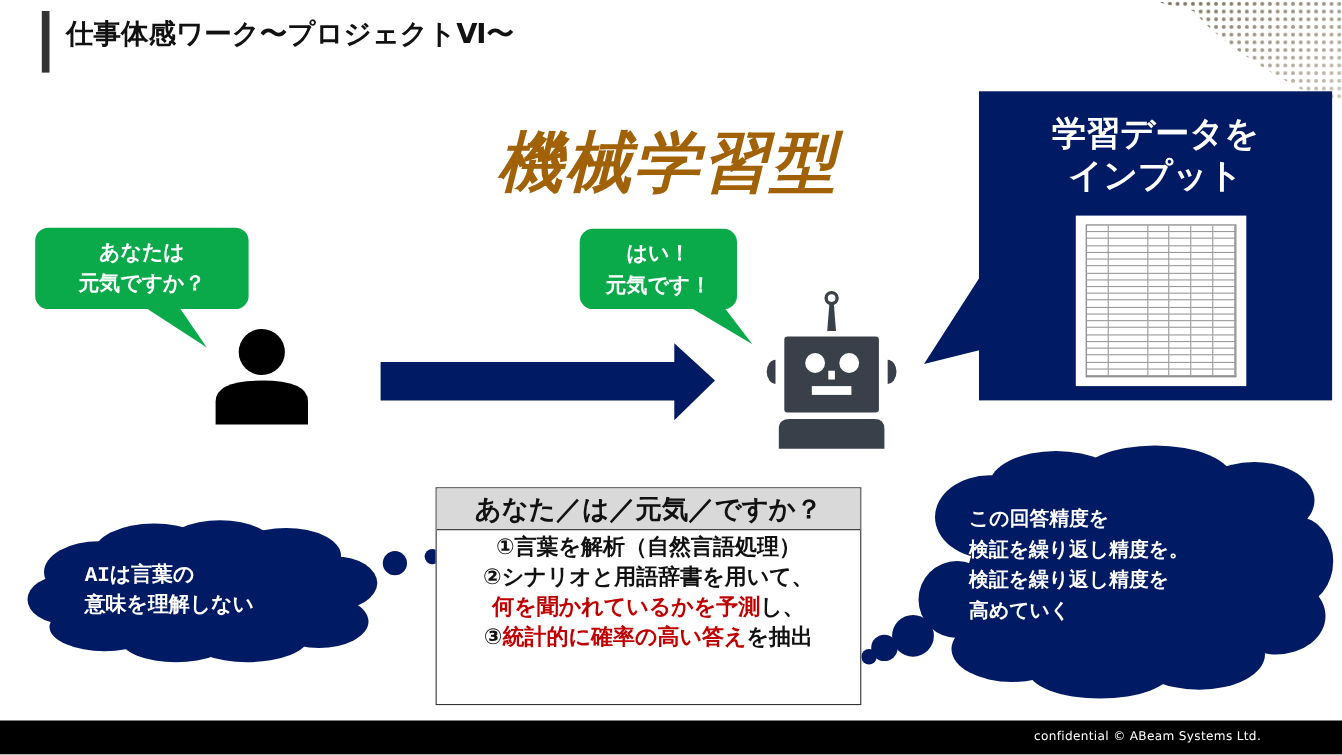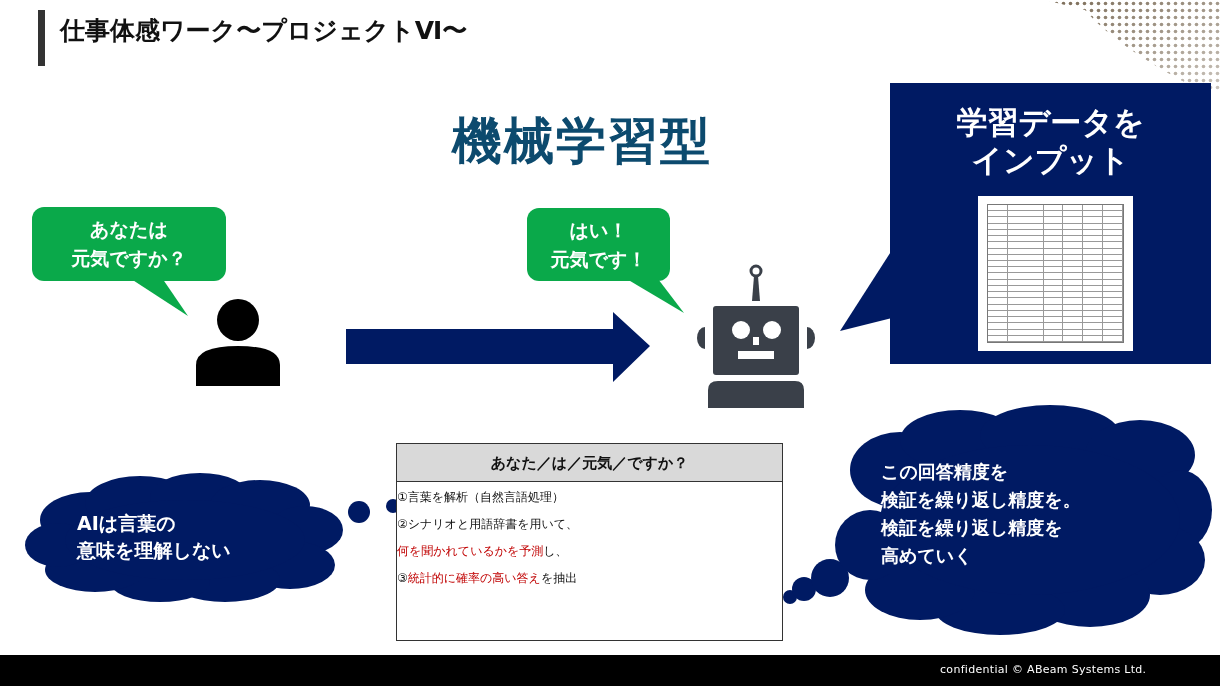--- a/index.html
+++ b/index.html
@@ -5,45 +5,45 @@
     * { margin: 0; padding: 0; box-sizing: border-box; }
     html, body { width: 1220px; height: 686px; overflow: hidden; background: #ffffff; }
     body { position: relative; font-family: "DejaVu Sans", "Liberation Sans", sans-serif; color: #000; }
     .abs { position: absolute; }
 
     
     .title-bar { left: 38px; top: 10px; width: 7px; height: 56px; background: #333333; }
     .slide-title { left: 60px; top: 14px; font-size: 25px; font-weight: bold; letter-spacing: 0px; color: #111; white-space: nowrap; }
     .dots { right: 0; top: 0; width: 230px; height: 90px; }
 
-    .main-heading { left: 452px; top: 108px; font-size: 50px; font-weight: bold; color: #0c4a6e; letter-spacing: 2px; white-space: nowrap; }
+    .main-heading { left: 452px; top: 108px; font-size: 60px; font-weight: bold; color: #a16207; letter-spacing: 2px; white-space: nowrap; font-style: italic; }
 
     
     .bubble-green { background: #0aa94a; color: #fff; border-radius: 12px; font-weight: bold; font-size: 19px; line-height: 29px; text-align: center; display: flex; flex-direction: column; justify-content: center; }
     .bubble1 { left: 32px; top: 207px; width: 194px; height: 74px; }
     .bubble2 { left: 527px; top: 208px; width: 143px; height: 73px; }
 
     .svg-layer { left: 0; top: 0; width: 1220px; height: 686px; pointer-events: none; }
 
     
     .input-box { left: 890px; top: 83px; width: 321px; height: 281px; background: #001a63; }
     .input-text { position: absolute; left: 0; top: 20px; width: 100%; text-align: center; color: #fff; font-size: 31px; font-weight: bold; line-height: 38px; }
     .sheet { position: absolute; left: 88px; top: 113px; width: 155px; height: 155px; background: #fff; padding: 8px 9px; }
     .sheet-grid { width: 100%; height: 100%; border: 1px solid #777; display: grid; grid-template-columns: 1fr 1.8fr 1fr 1fr 1fr 1fr; grid-auto-rows: 1fr; }
     .sheet-grid span { border-right: 1px solid #999; border-bottom: 1px solid #999; font-size: 3px; color: #aaa; }
 
     
     .analysis { left: 396px; top: 443px; width: 387px; height: 198px; border: 1.5px solid #333; background: #fff; }
-    .analysis-head { height: 38px; background: #d9d9d9; border-bottom: 1.5px solid #333; text-align: center; font-size: 15px; font-weight: bold; line-height: 38px; color: #111; }
-    .analysis-body { font-size: 12px; font-weight: normal; line-height: 27px; padding-top: 2px; color: #111; }
+    .analysis-head { height: 38px; background: #d9d9d9; border-bottom: 1.5px solid #333; text-align: center; font-size: 24px; font-weight: bold; line-height: 38px; color: #111; }
+    .analysis-body { text-align: center; font-size: 20px; font-weight: bold; line-height: 27px; padding-top: 2px; color: #111; }
     .red { color: #c00000; }
 
     
     .cloud-text { color: #fff; font-weight: bold; font-size: 19px; line-height: 27px; }
-    .cloud-left-text { left: 77px; top: 510px; }
+    .cloud-left-text { left: 77px; top: 510px; font-family: Liberation Mono, monospace; }
     .cloud-right-text { left: 881px; top: 458px; font-size: 18px; line-height: 28px; }
 
     
     .footer { left: 0; top: 655px; width: 1220px; height: 31px; background: #000; }
     .footer-text { position: absolute; left: 940px; top: 8px; color: #fff; font-size: 11px; white-space: nowrap; letter-spacing: 0.3px; }
   </style>
 </head>
 <body>
 
 <div class="abs title-bar"></div>

